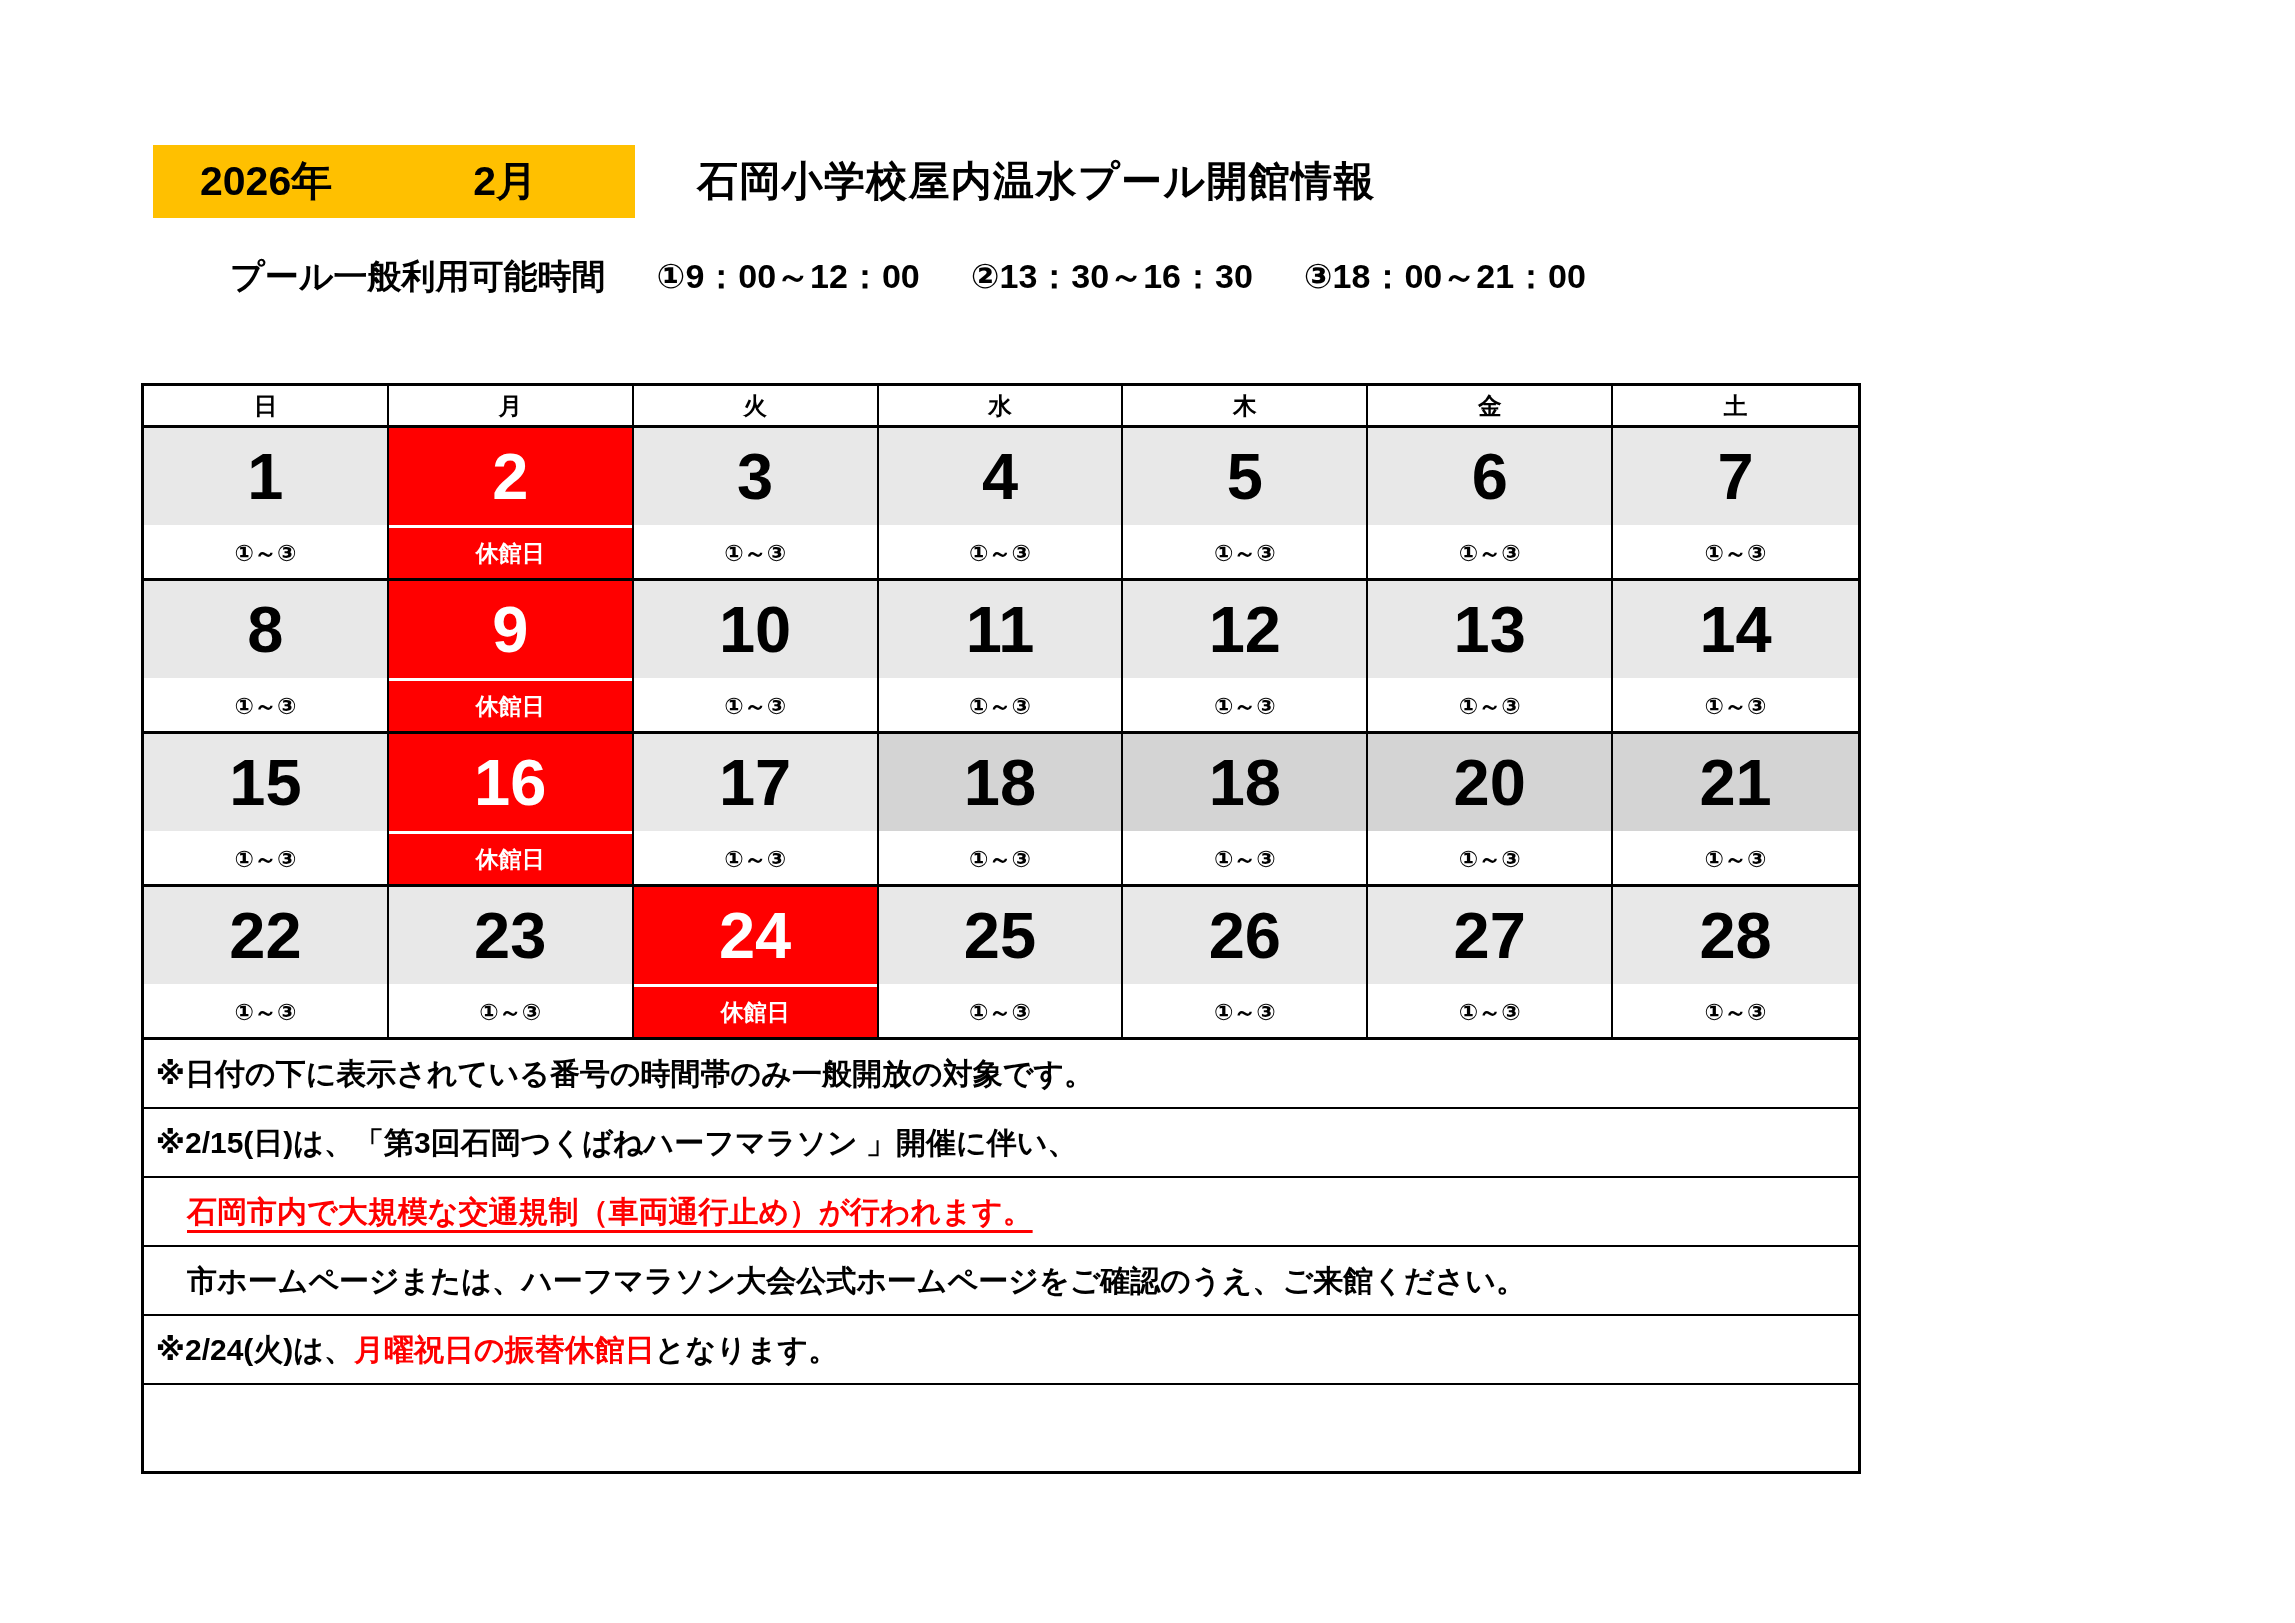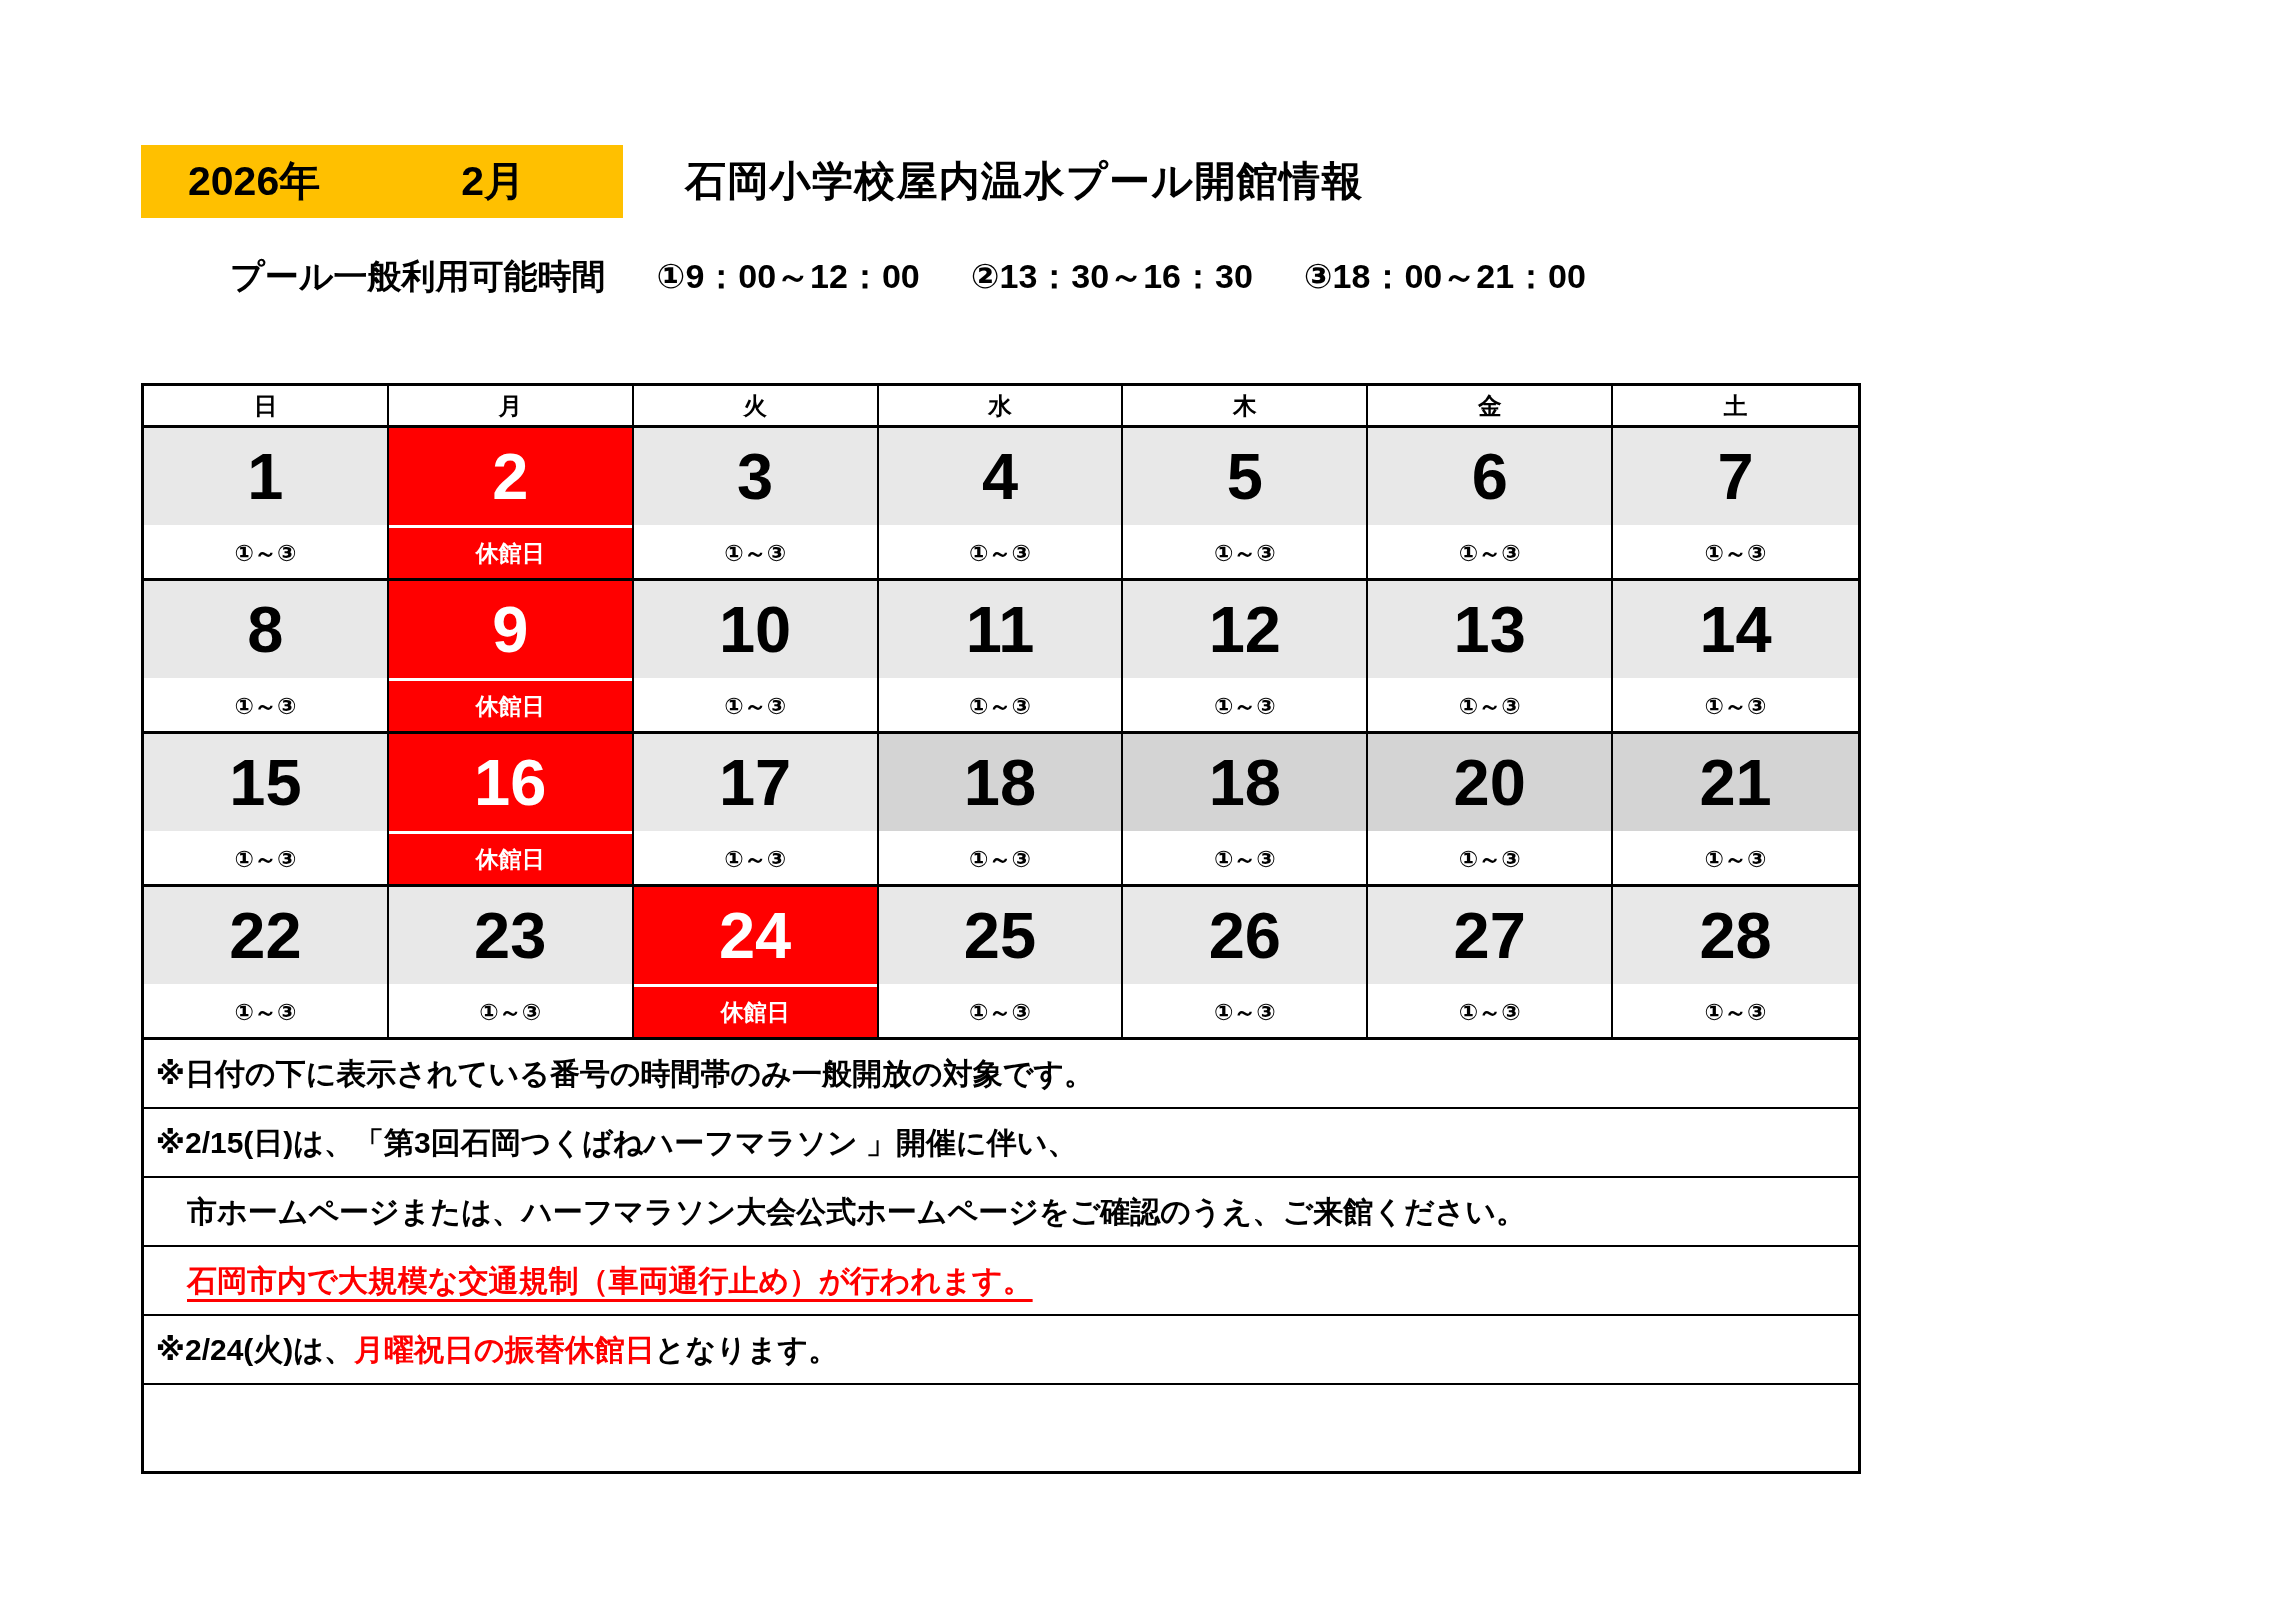--- a/index.html
+++ b/index.html
@@ -5,21 +5,21 @@
   html,body{margin:0;padding:0;background:#888;}
   .sheet{
     position:relative;
     width:2295px;height:1623px;
     background:#ffffff;
     font-family:"Liberation Sans","DejaVu Sans",sans-serif;
     font-weight:bold;
     color:#000;
   }
   
-  .topbar{position:absolute;left:141px;top:145px;display:flex;align-items:center;justify-content:flex-end;}
+  .topbar{position:absolute;left:153px;top:145px;display:flex;align-items:center;justify-content:flex-end;}
   .yearbox{
     width:482px;height:73px;box-sizing:border-box;
     display:flex;align-items:center;justify-content:space-between;
     padding:0 98px 0 47px;
     font-size:41px;
   }
   .main-title{margin-left:62px;font-size:41px;letter-spacing:1.3px;white-space:nowrap;}
   
   .subtitle{
     position:absolute;left:230px;top:254px;
@@ -233,24 +233,24 @@
         </div>
       </div>
     <div id="notes">
         <div class="note-row">
           <span class="seg">※日付の下に表示されている番号の時間帯のみ一般開放の対象です。</span>
         </div>
         <div class="note-row">
           <span class="seg">※2/15(日)は、「第3回石岡つくばねハーフマラソン 」開催に伴い、</span>
         </div>
         <div class="note-row indent">
+          <span class="seg seg-red-underline">石岡市内で大規模な交通規制（車両通行止め）が行われます。</span>
+        </div>
+        <div class="note-row indent">
           <span class="seg">市ホームページまたは、ハーフマラソン大会公式ホームページをご確認のうえ、ご来館ください。</span>
-        </div>
-        <div class="note-row indent">
-          <span class="seg seg-red-underline">石岡市内で大規模な交通規制（車両通行止め）が行われます。</span>
         </div>
         <div class="note-row">
           <span class="seg">※2/24(火)は、</span>
           <span class="seg seg-red">月曜祝日の振替休館日</span>
           <span class="seg">となります。</span>
         </div>
         <div class="note-row"></div>
       </div>
   </div>
 

